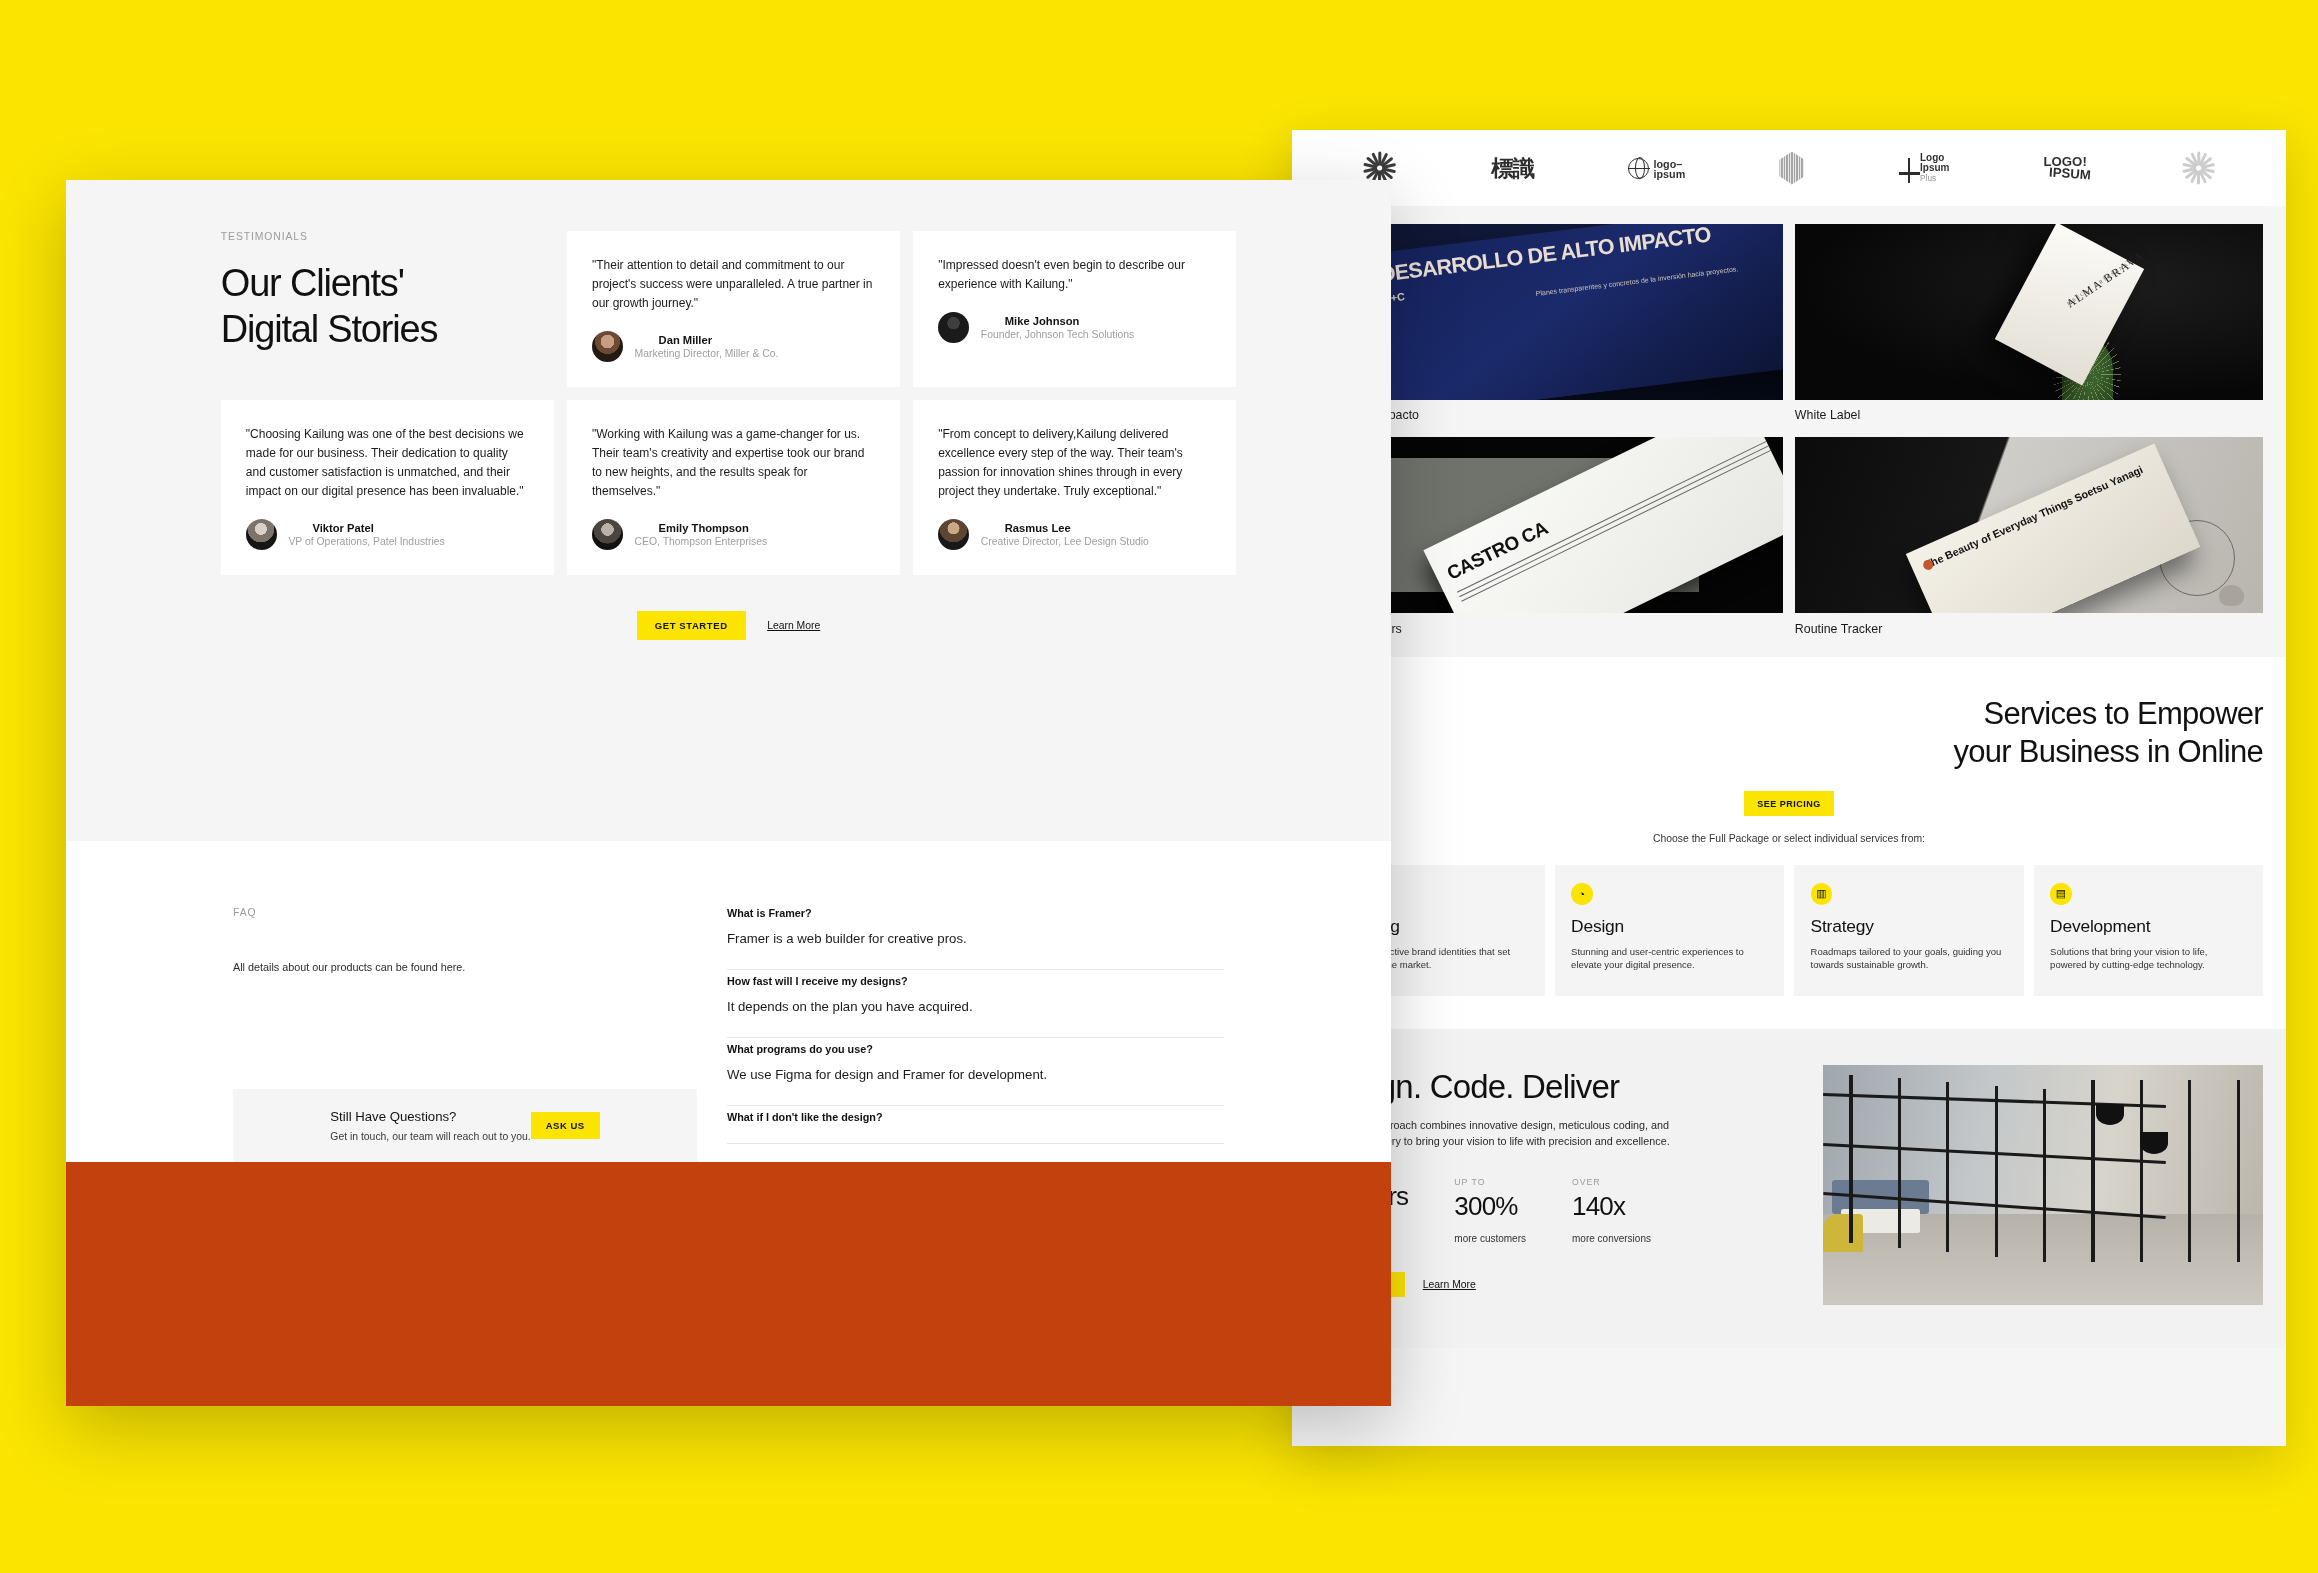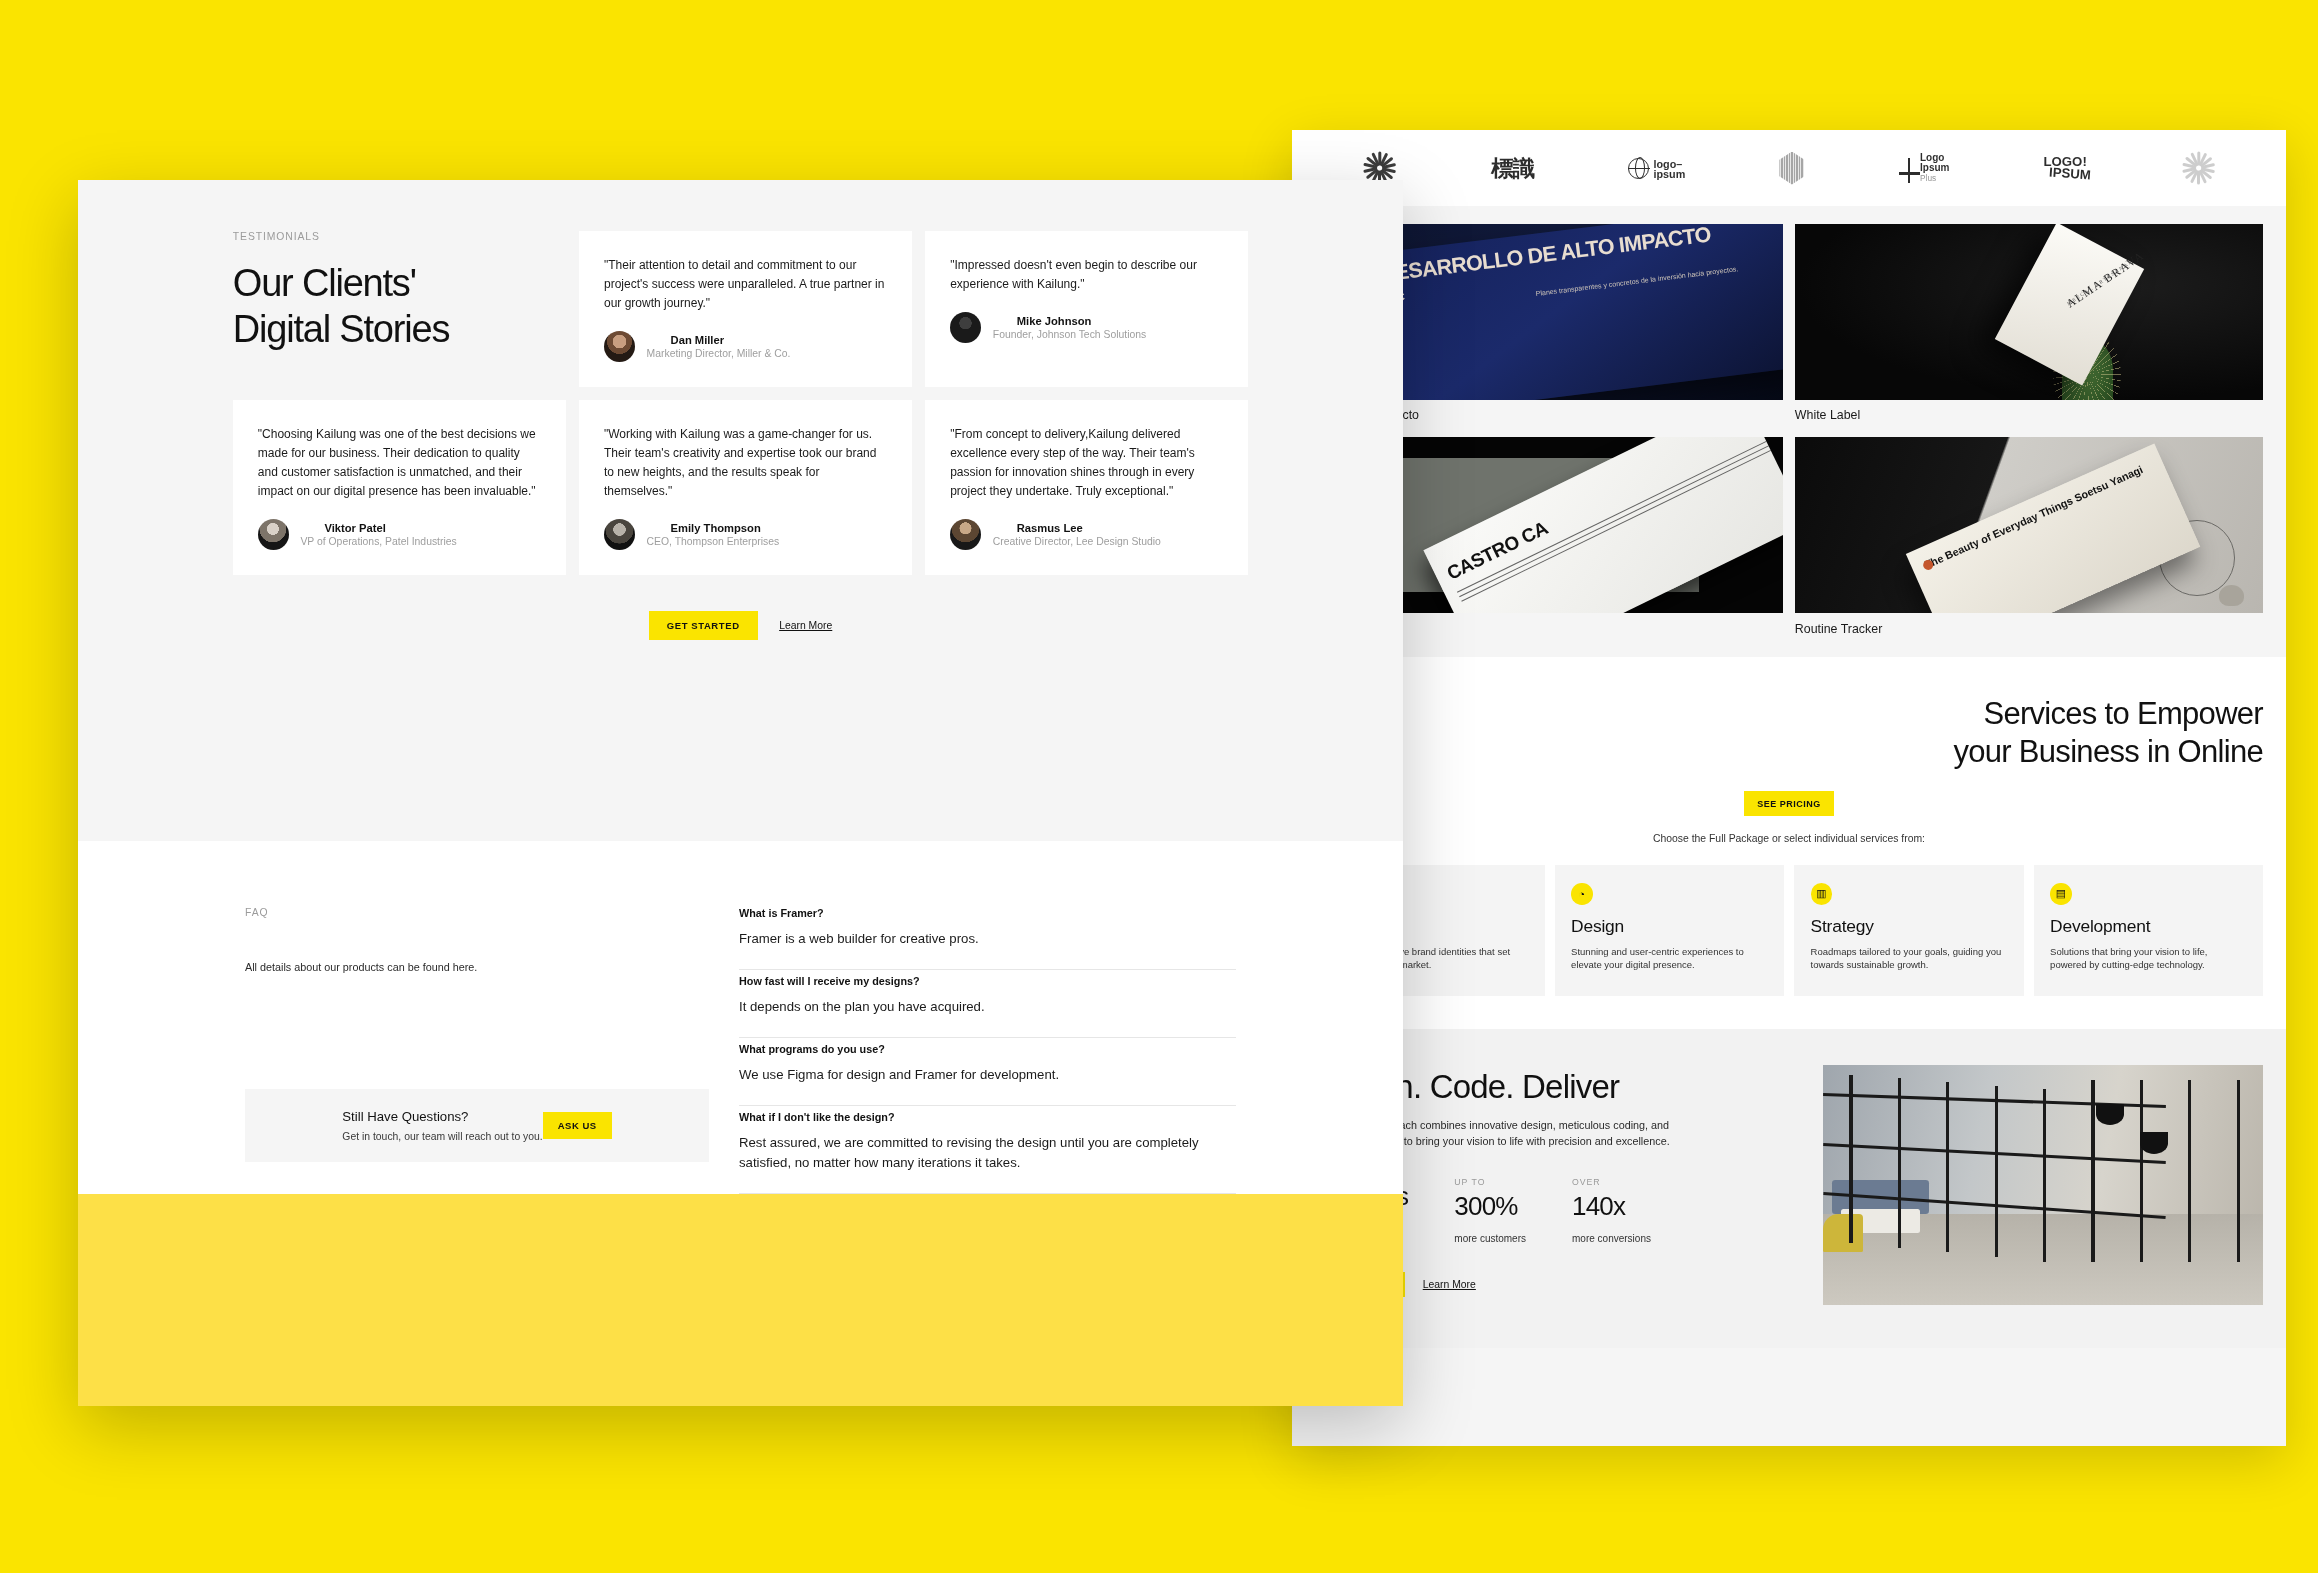--- a/index.html
+++ b/index.html
@@ -188,22 +188,22 @@
   .cta-img .glass { position:absolute; inset:0; }
   .cta-img .glass i { position:absolute; background:#1a1a1a; }
   .cta-img .lamp { position:absolute; width:28px;height:21.5px;background:#111;border-radius:0 0 50% 50%; }
   .cta-img .sofa { position:absolute; left:2%; top:48%; width:22%; height:14%; background:#6b7b92; border-radius:3.3px; }
   .cta-img .ottoman { position:absolute; left:4%; top:60%; width:18%; height:10%; background:#eceae4; border-radius:2.5px; }
   .cta-img .chair { position:absolute; left:0; top:62%; width:9%; height:16%; background:#cdb63a; border-radius:40% 10% 4% 4%; }
   .cta-img .floor { position:absolute; left:0; right:0; bottom:0; height:38%; background: linear-gradient(180deg,#b6b2a9,#cdc9c0); }
 
   
   #panel-left {
-    position:absolute; left: 78px; top: 180px; width: 1325px; height: 1226px;
-    background:#fde047; box-shadow: 0 21.5px 66px rgba(0,0,0,.22); overflow:hidden;
+    position:absolute; left: 66px; top: 180px; width: 1325px; height: 1226px;
+    background:#c2410c; box-shadow: 0 21.5px 66px rgba(0,0,0,.22); overflow:hidden;
   }
   .testimonials { background:#f5f5f5; padding: 51px 0 71px 0; height: 661px; }
   .tst-grid {
     display:grid; grid-template-columns: 333px 333px 323px; gap: 13.2px;
     padding: 0 265px 0 265px; justify-content:center;
   }
   .tst-head { padding-right: 15px; }
   .eyebrow { font-size: 10.4px; letter-spacing: 0.9px; color:#9b9b9b; text-transform: uppercase; }
   .tst-title {
     font-size: 38px; line-height: 46px; letter-spacing: -1.2px; color:#111; font-weight:400; margin-top: 18px;
@@ -543,20 +543,19 @@
           <div class="qa">
             <div class="q">How fast will I receive my designs?</div>
             <div class="a">It depends on the plan you have acquired.</div>
           </div>
           <div class="qa">
             <div class="q">What programs do you use?</div>
             <div class="a">We use Figma for design and Framer for development.</div>
           </div>
           <div class="qa">
             <div class="q">What if I don't like the design?</div>
-            <div class="a">Rest assured, we are committed to revising the design until you are completely satisfied, no matter how many iterations it takes.</div>
           </div>
         </div>
       </div>
     </section>
   </div>
 </div>
 
 
 </body></html>

